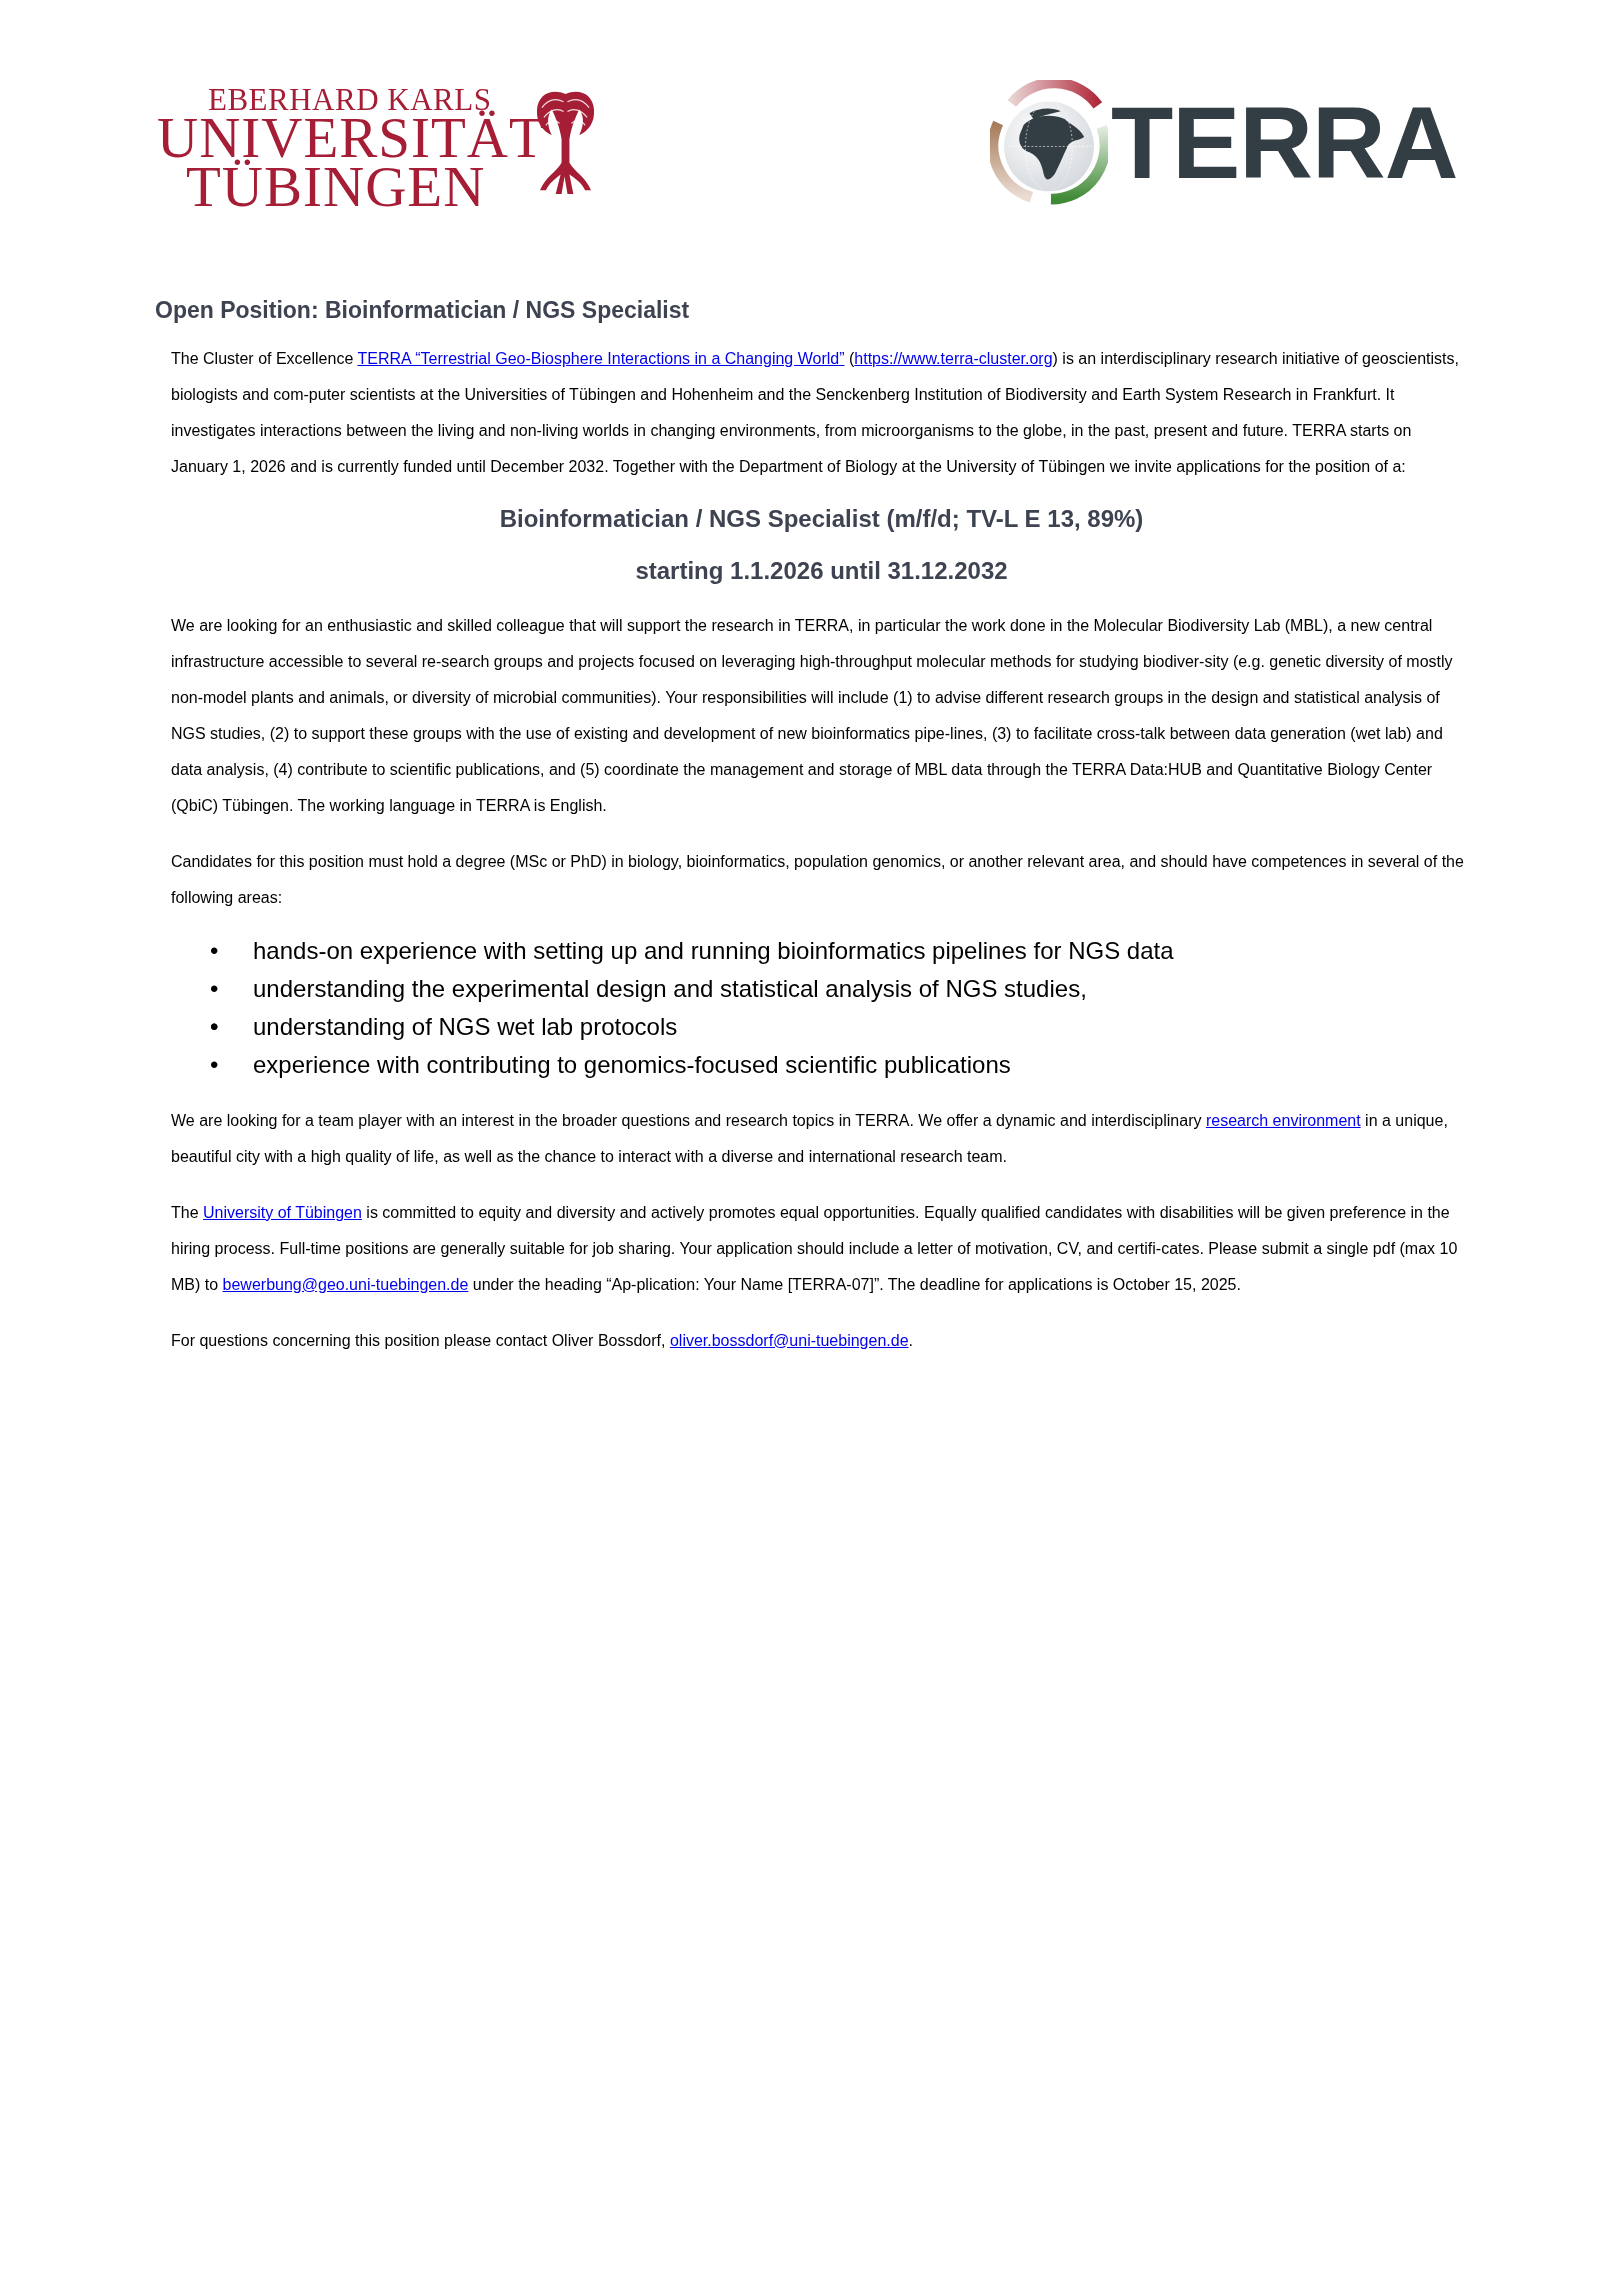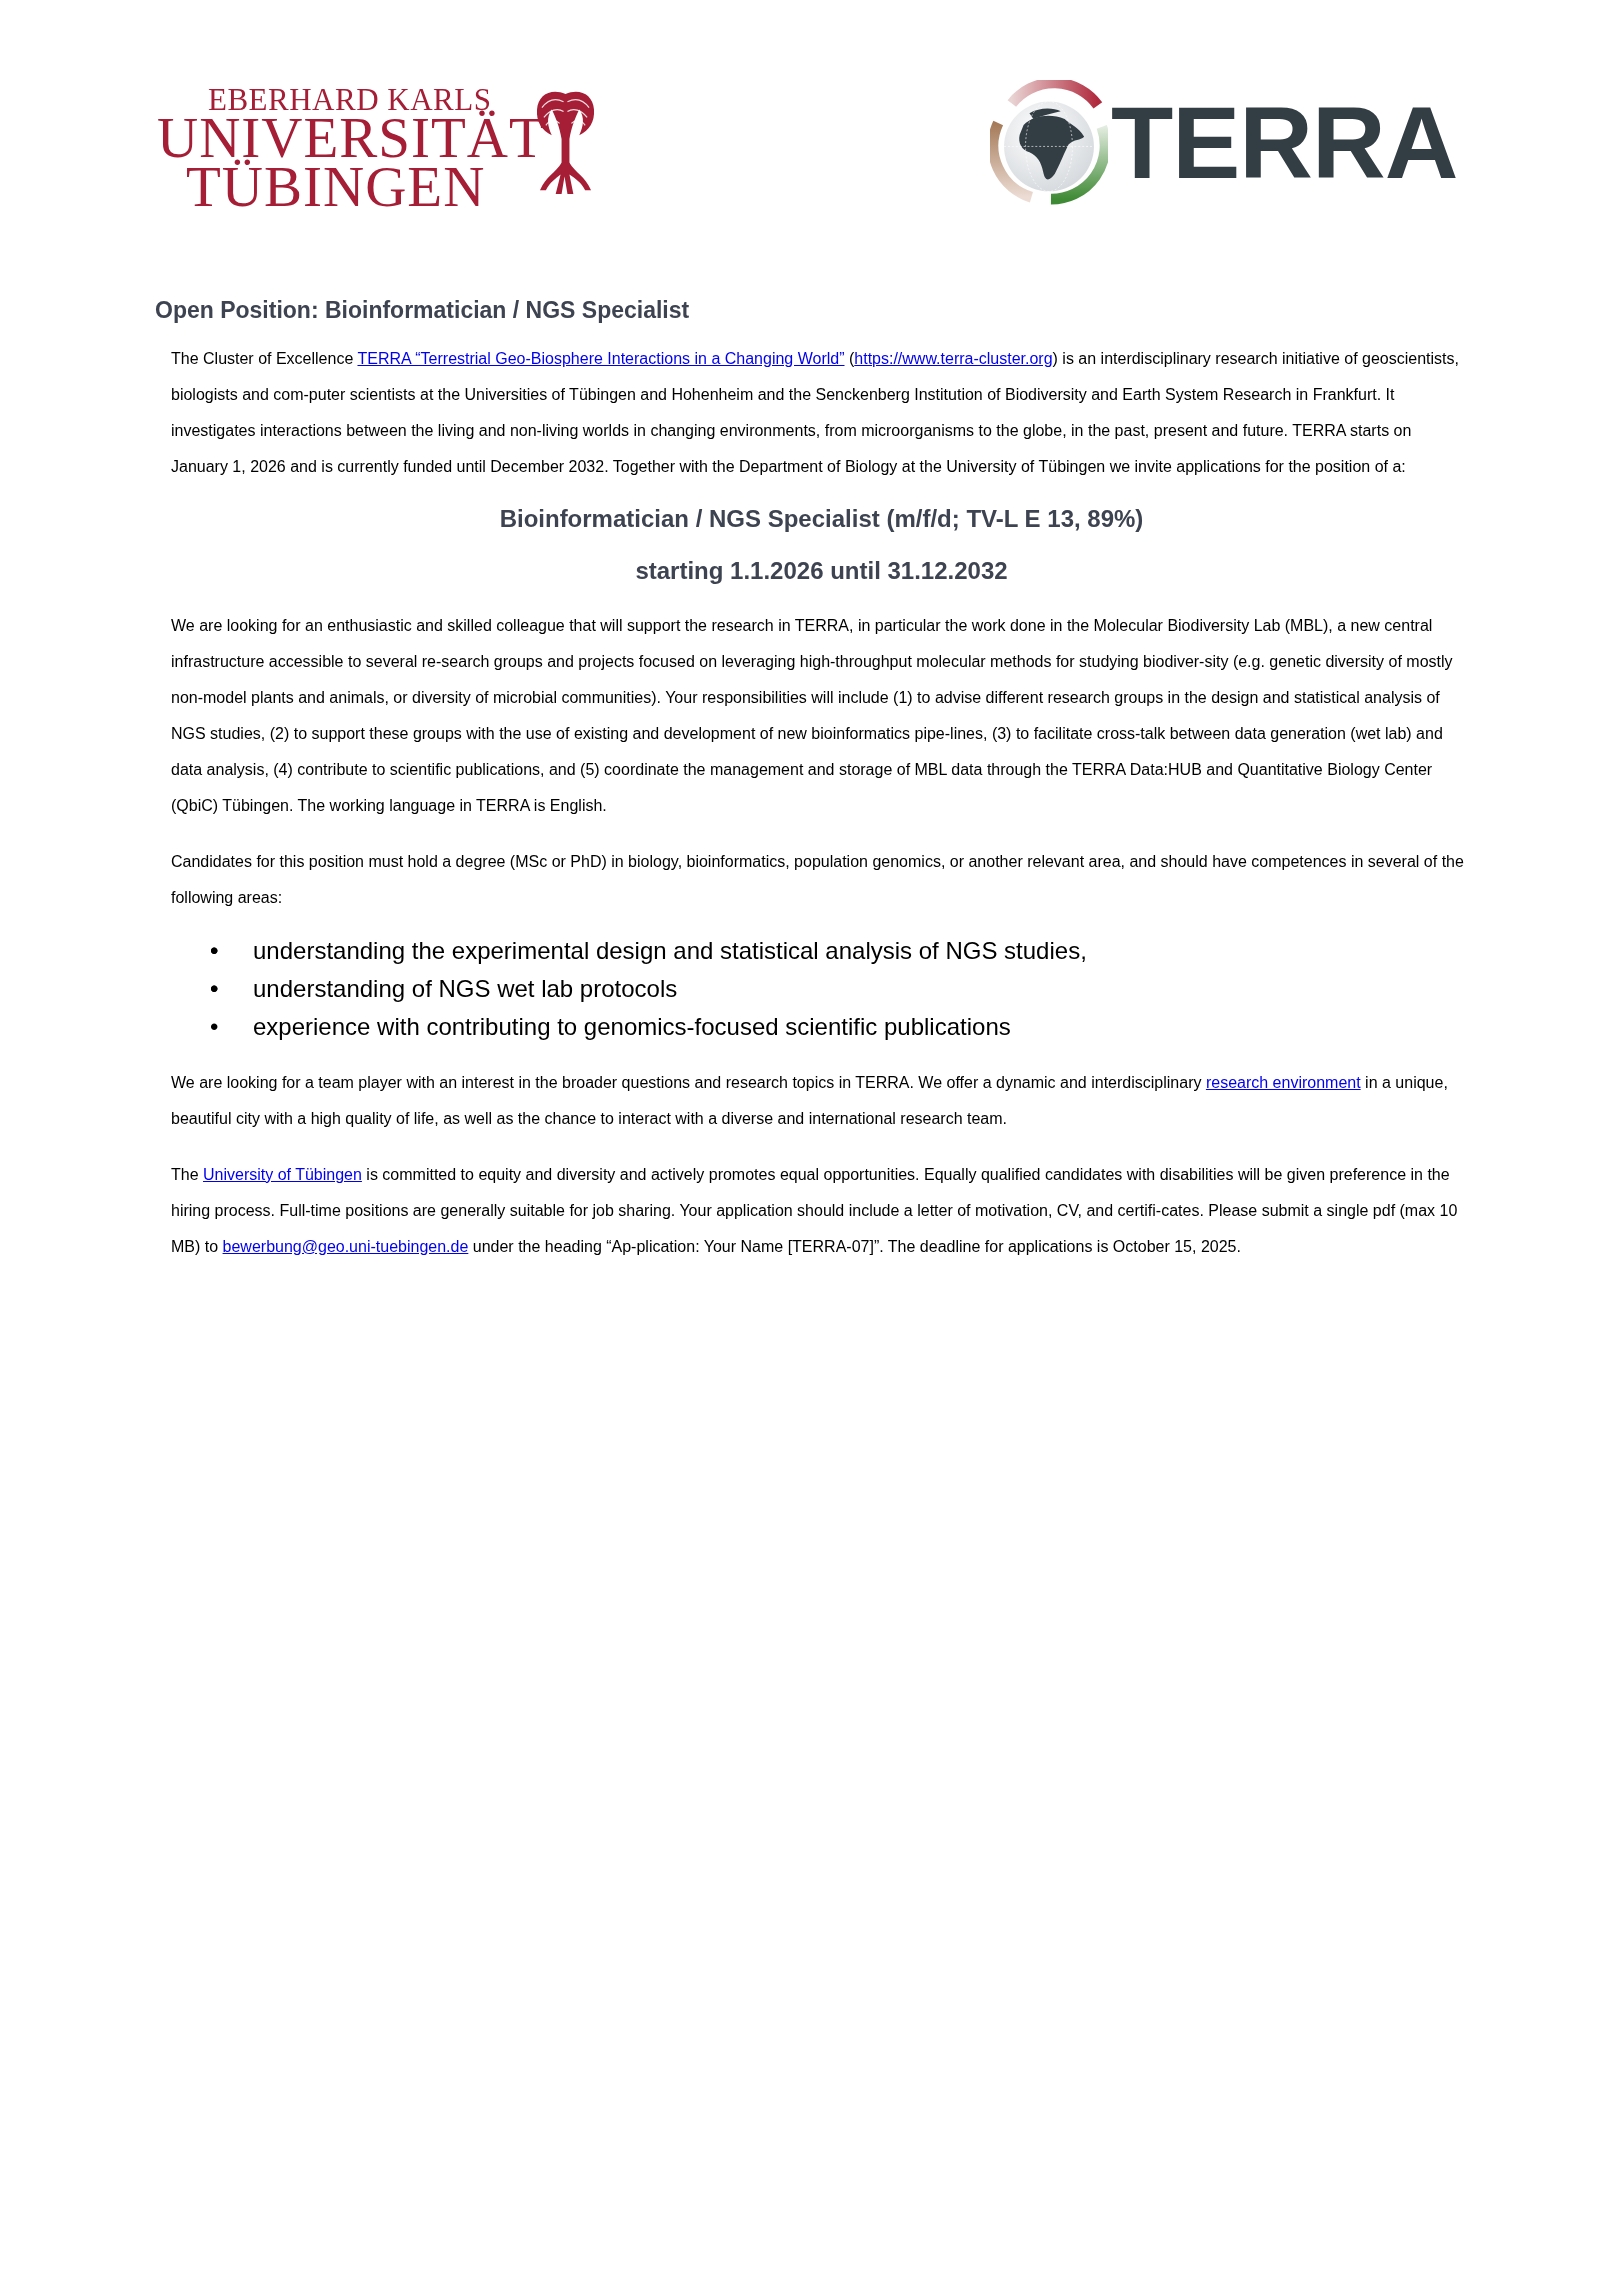--- a/index.html
+++ b/index.html
@@ -97,29 +97,32 @@
     <span>The Cluster of Excellence </span><a class="link" href="#">TERRA “Terrestrial Geo-Biosphere Interactions in a Changing World”</a><span> (</span><a class="link" href="#">https://www.terra-cluster.org</a><span>) is an interdisciplinary research initiative of geoscientists, biologists and com-puter scientists at the Universities of Tübingen and Hohenheim and the Senckenberg Institution of Biodiversity and Earth System Research in Frankfurt. It investigates interactions between the living and non-living worlds in changing environments, from microorganisms to the globe, in the past, present and future. TERRA starts on January 1, 2026 and is currently funded until December 2032. Together with the Department of Biology at the University of Tübingen we invite applications for the position of a:</span>
   </p>
 
   <div class="center c1">Bioinformatician / NGS Specialist (m/f/d; TV-L E 13, 89%)</div>
   <div class="center c2">starting 1.1.2026 until 31.12.2032</div>
 
   <p class="gap">We are looking for an enthusiastic and skilled colleague that will support the research in TERRA, in particular the work done in the Molecular Biodiversity Lab (MBL), a new central infrastructure accessible to several re-search groups and projects focused on leveraging high-throughput molecular methods for studying biodiver-sity (e.g. genetic diversity of mostly non-model plants and animals, or diversity of microbial communities). Your responsibilities will include (1) to advise different research groups in the design and statistical analysis of NGS studies, (2) to support these groups with the use of existing and development of new bioinformatics pipe-lines, (3) to facilitate cross-talk between data generation (wet lab) and data analysis, (4) contribute to scientific publications, and (5) coordinate the management and storage of MBL data through the TERRA Data:HUB and Quantitative Biology Center (QbiC) Tübingen. The working language in TERRA is English.</p>
 
   <p class="gap">Candidates for this position must hold a degree (MSc or PhD) in biology, bioinformatics, population genomics, or another relevant area, and should have competences in several of the following areas:</p>
   <ul>
-    <li><span class="bullet">•</span></li>
+    <li><span class="bullet">•</span><span>hands-on experience with setting up and running bioinformatics pipelines for NGS data</span></li>
     <li><span class="bullet">•</span><span>understanding the experimental design and statistical analysis of NGS studies,</span></li>
     <li><span class="bullet">•</span></li>
     <li><span class="bullet">•</span><span>understanding of NGS wet lab protocols</span></li>
     <li><span class="bullet">•</span><span>experience with contributing to genomics-focused scientific publications</span></li>
   </ul>
 
   <p class="gap">
     <span>We are looking for a team player with an interest in the broader questions and research topics in TERRA. We offer a dynamic and interdisciplinary </span><a class="link" href="#">research environment</a><span> in a unique, beautiful city with a high quality of life, as well as the chance to interact with a diverse and international research team.</span>
   </p>
 
   <p class="gap">
     <span>The </span><a class="link" href="#">University of Tübingen</a><span> is committed to equity and diversity and actively promotes equal opportunities. Equally qualified candidates with disabilities will be given preference in the hiring process. Full-time positions are generally suitable for job sharing. Your application should include a letter of motivation, CV, and certifi-cates. Please submit a single pdf (max 10 MB) to </span><a class="link" href="#">bewerbung@geo.uni-tuebingen.de</a><span> under the heading “Ap-plication: Your Name [TERRA-07]”. The deadline for applications is October 15, 2025.</span>
   </p>
 
+  <p class="gap">
+    <span>For questions concerning this position please contact Oliver Bossdorf, </span><a class="link" href="#">oliver.bossdorf@uni-tuebingen.de</a><span>.</span>
+  </p>
 </div>
 
 
 </body></html>

